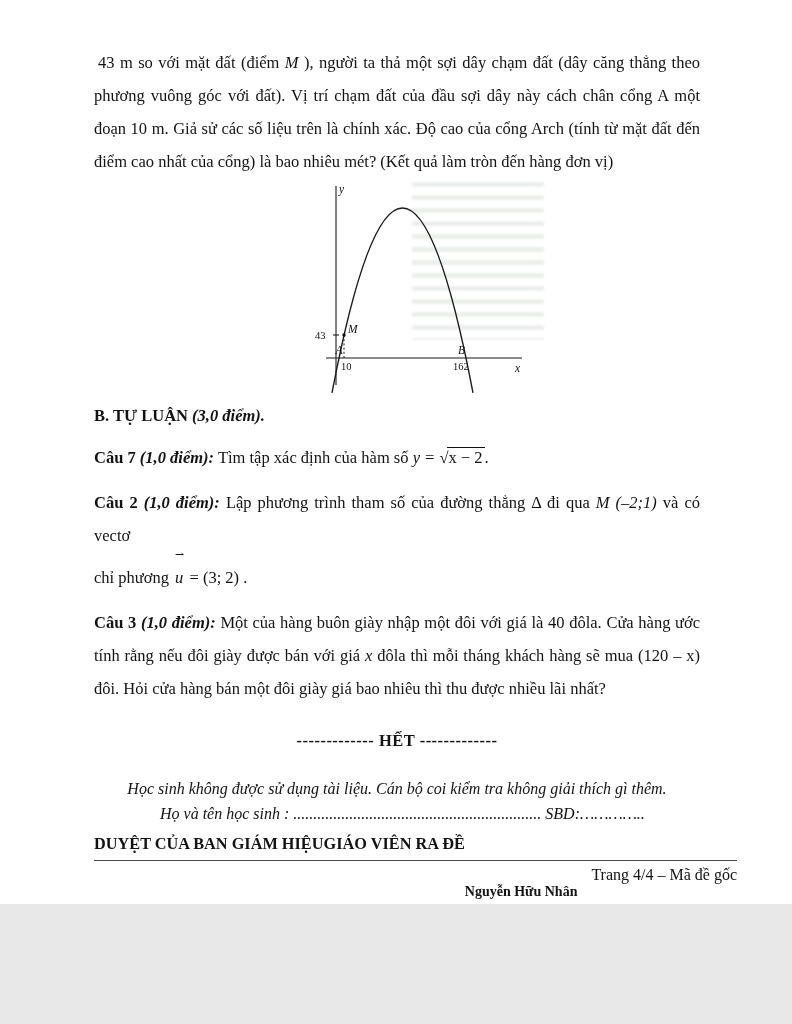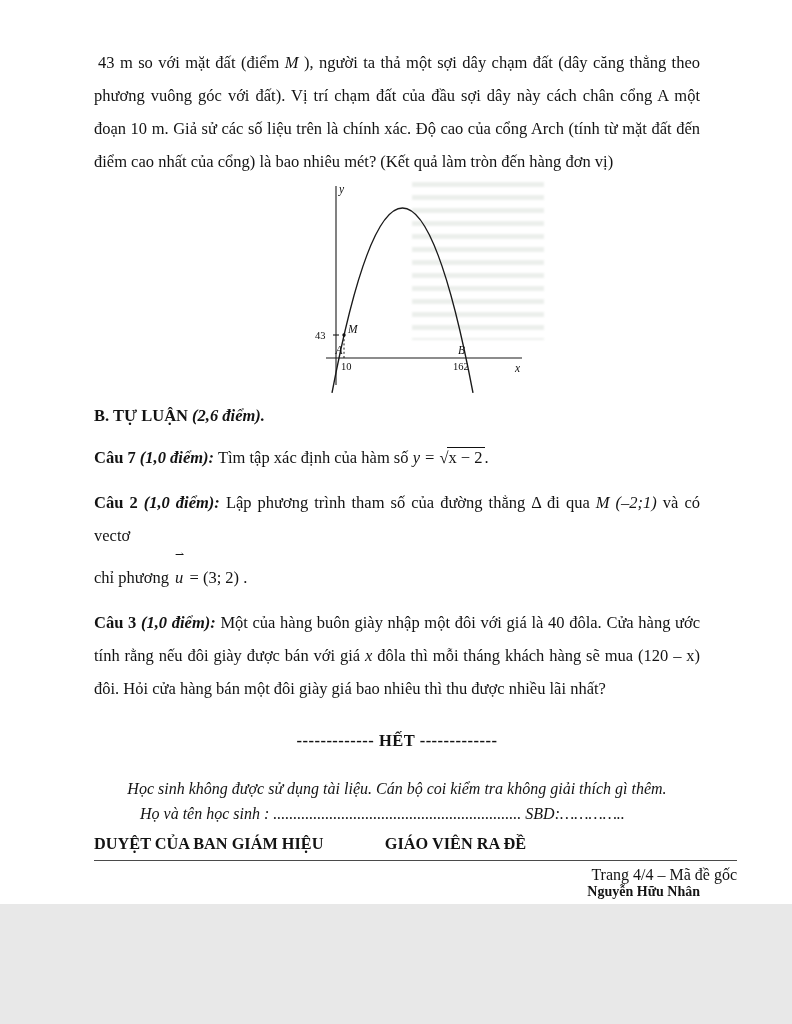--- a/index.html
+++ b/index.html
@@ -52,23 +52,23 @@
   .l2 { display:block; margin-top:9px; }
 
   .sqrt { white-space:nowrap; }
   .radicand { border-top:1.1px solid #111; padding:0 2px 0 1px; margin-left:-1px; }
 
   .vec { display:inline-block; position:relative; margin:0 2px; }
   .vec-arrow { position:absolute; left:0px; top:-12px; font-size:11px; line-height:1; }
 
   .het { margin-top:26px; text-align:center; font-weight:bold; letter-spacing:.5px; }
   .note { margin-top:29px; text-align:center; font-style:italic; font-size:16px; }
-  .student-line { margin-top:7px; margin-left:46px; font-style:italic; font-size:16px; }
+  .student-line { margin-top:7px; margin-left:66px; font-style:italic; font-size:16px; }
 
-  .sigs { display:flex; justify-content:space-between; margin-top:11px; }
+  .sigs { display:flex; margin-top:11px; }
   .sig-col { text-align:center; }
   .sig-title { font-weight:bold; font-size:16.3px; }
   .sig-name { font-weight:bold; margin-top:50px; font-size:14px; }
 
   .footer { position:absolute; left:94px; right:55px; bottom:20px; }
   .footer-rule { border-top:1.4px solid #4a4a4a; }
   .footer-text { text-align:right; padding-top:5px; font-size:16px; }
 </style>
 </head>
 <body>
@@ -97,21 +97,21 @@
       <text class="lbl num" x="19" y="159">43</text>
       <text class="lbl it" x="52" y="153">M</text>
       <text class="lbl it" x="46.5" y="174" text-anchor="end">A</text>
       <text class="lbl it" x="162" y="174">B</text>
       <text class="lbl num" x="45" y="190">10</text>
       <text class="lbl num" x="157" y="190">162</text>
     </svg>
   </figure>
 
   <p class="heading"><b>B. TỰ LUẬN</b>
-    <span class="bi">(2,6 điểm).</span>
+    <span class="bi">(3,0 điểm).</span>
   </p>
 
   <p class="para q"><b>Câu 7</b>
     <span class="bi">(1,0 điểm):</span>
     <span>Tìm tập xác định của hàm số</span>
     <span class="math sqrt"><i>y =</i> <span>√</span><span class="radicand">x − 2</span></span><span>.</span>
   </p>
 
   <p class="para q">
       <span class="jline"><b>Câu 2</b>

